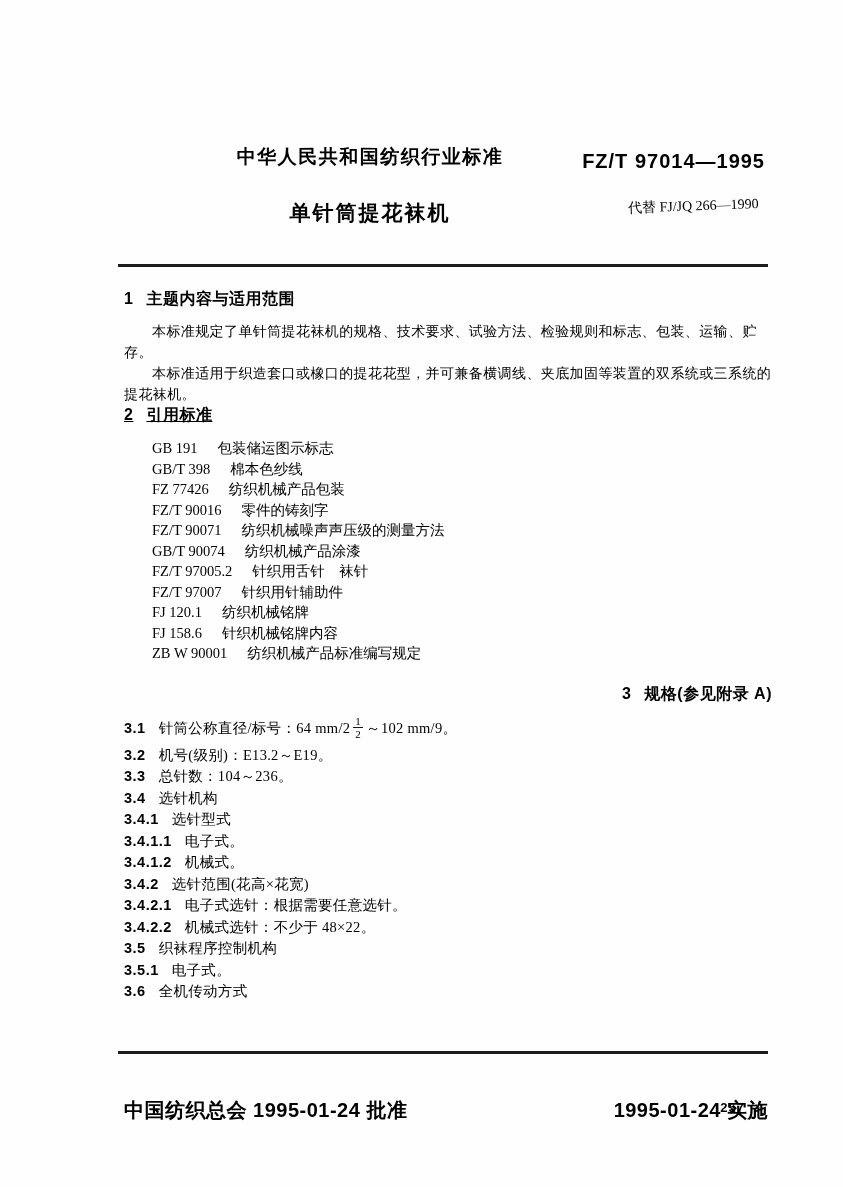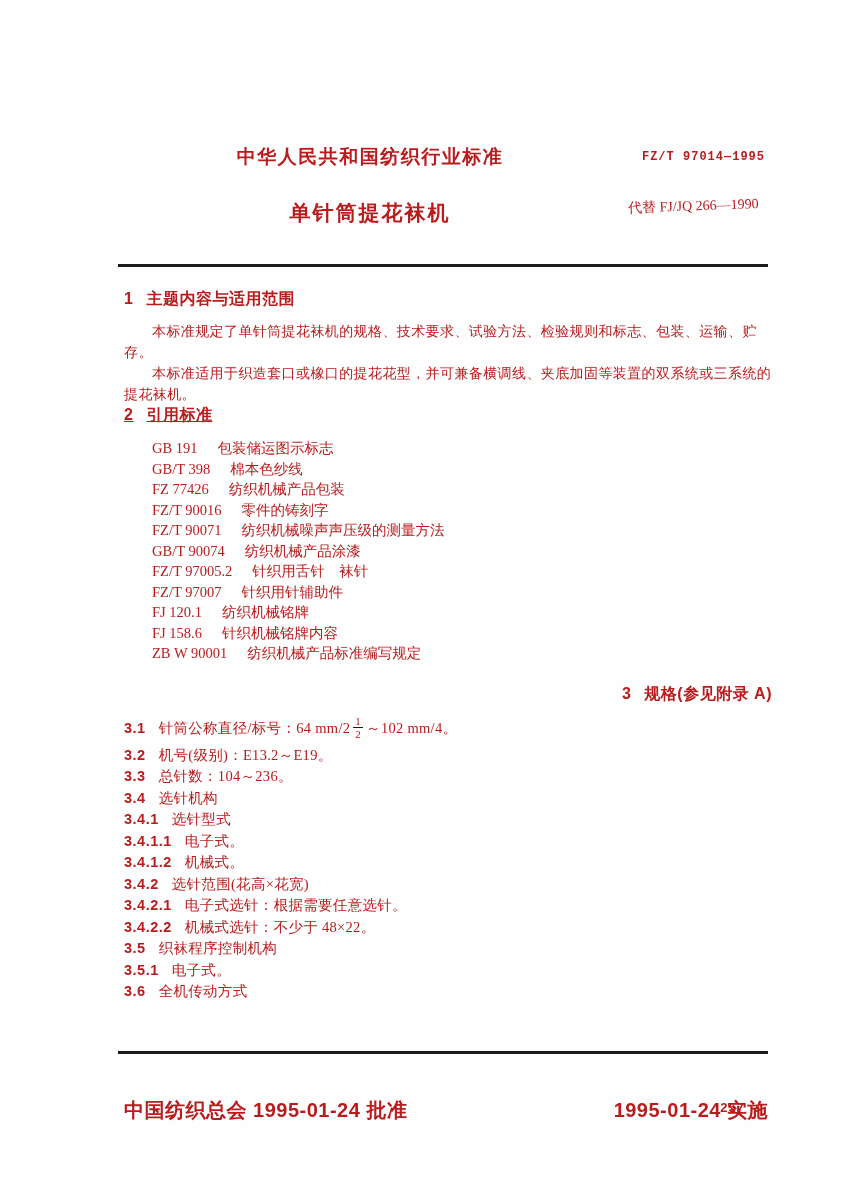--- a/index.html
+++ b/index.html
@@ -6,21 +6,21 @@
     margin: 0;
     padding: 0;
     background: #e8e8e8;
   }
   .page {
     position: relative;
     width: 843px;
     height: 1187px;
     margin: 0 auto;
     background: #fefefe;
-    color: #b91c1c;
+    color: #000000;
     font-family: "Liberation Serif", serif;
     overflow: hidden;
   }
 
   
   .authority {
     position: absolute;
     top: 144px;
     left: 120px;
     width: 500px;
@@ -28,23 +28,23 @@
     font-family: "Liberation Sans", sans-serif;
     font-weight: bold;
     font-size: 19px;
     letter-spacing: 1.5px;
     white-space: nowrap;
   }
   .std-code {
     position: absolute;
     top: 150px;
     right: 78px;
-    font-family: Liberation Mono, monospace;
-    font-weight: bold;
-    font-size: 12px;
+    font-family: Liberation Sans, sans-serif;
+    font-weight: bold;
+    font-size: 20px;
     letter-spacing: 1px;
     white-space: nowrap;
   }
   .doc-title {
     position: absolute;
     top: 199px;
     left: 120px;
     width: 500px;
     text-align: center;
     font-family: "Liberation Sans", sans-serif;
@@ -193,21 +193,21 @@
     </div>
 
     <h2 class="sec-head sec-head-3">
       <span class="sec-num">3</span><span class="sec-title">规格(参见附录 A)</span>
     </h2>
 
     <div class="clause clause-31">
       <span class="cl-num">3.1</span><span class="cl-text"><span>针筒公称直径/标号：64 mm/2</span><span class="frac">
             <span class="fn">1</span>
             <span class="fd">2</span>
-          </span><span>～102 mm/4。</span></span>
+          </span><span>～102 mm/9。</span></span>
     </div>
 
     <div class="clause"><span class="cl-num">3.2</span><span class="cl-text">机号(级别)：E13.2～E19。</span></div>
     <div class="clause"><span class="cl-num">3.3</span><span class="cl-text">总针数：104～236。</span></div>
     <div class="clause"><span class="cl-num">3.4</span><span class="cl-text">选针机构</span></div>
     <div class="clause"><span class="cl-num">3.4.1</span><span class="cl-text">选针型式</span></div>
     <div class="clause"><span class="cl-num">3.4.1.1</span><span class="cl-text">电子式。</span></div>
     <div class="clause"><span class="cl-num">3.4.1.2</span><span class="cl-text">机械式。</span></div>
     <div class="clause"><span class="cl-num">3.4.2</span><span class="cl-text">选针范围(花高×花宽)</span></div>
     <div class="clause"><span class="cl-num">3.4.2.1</span><span class="cl-text">电子式选针：根据需要任意选针。</span></div>

